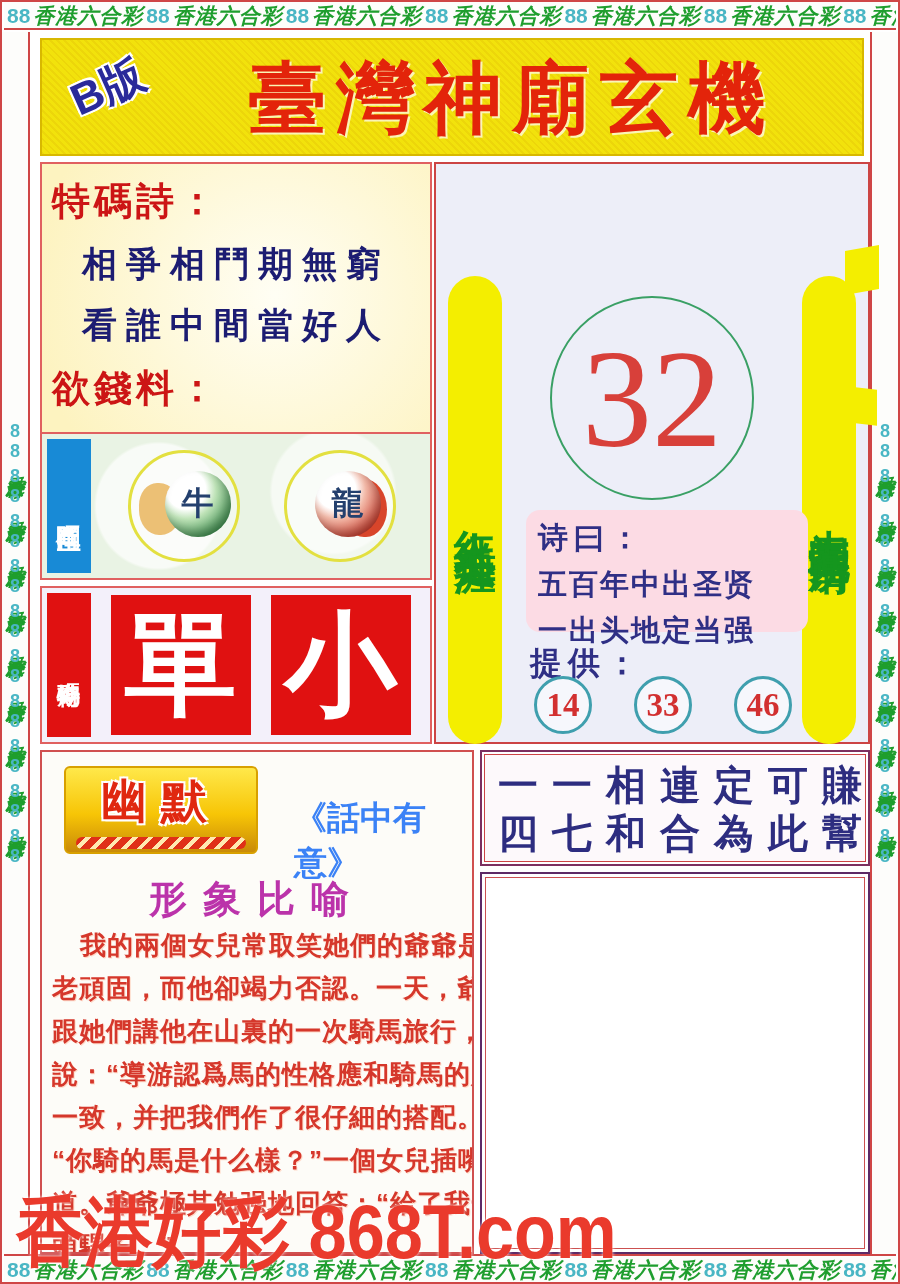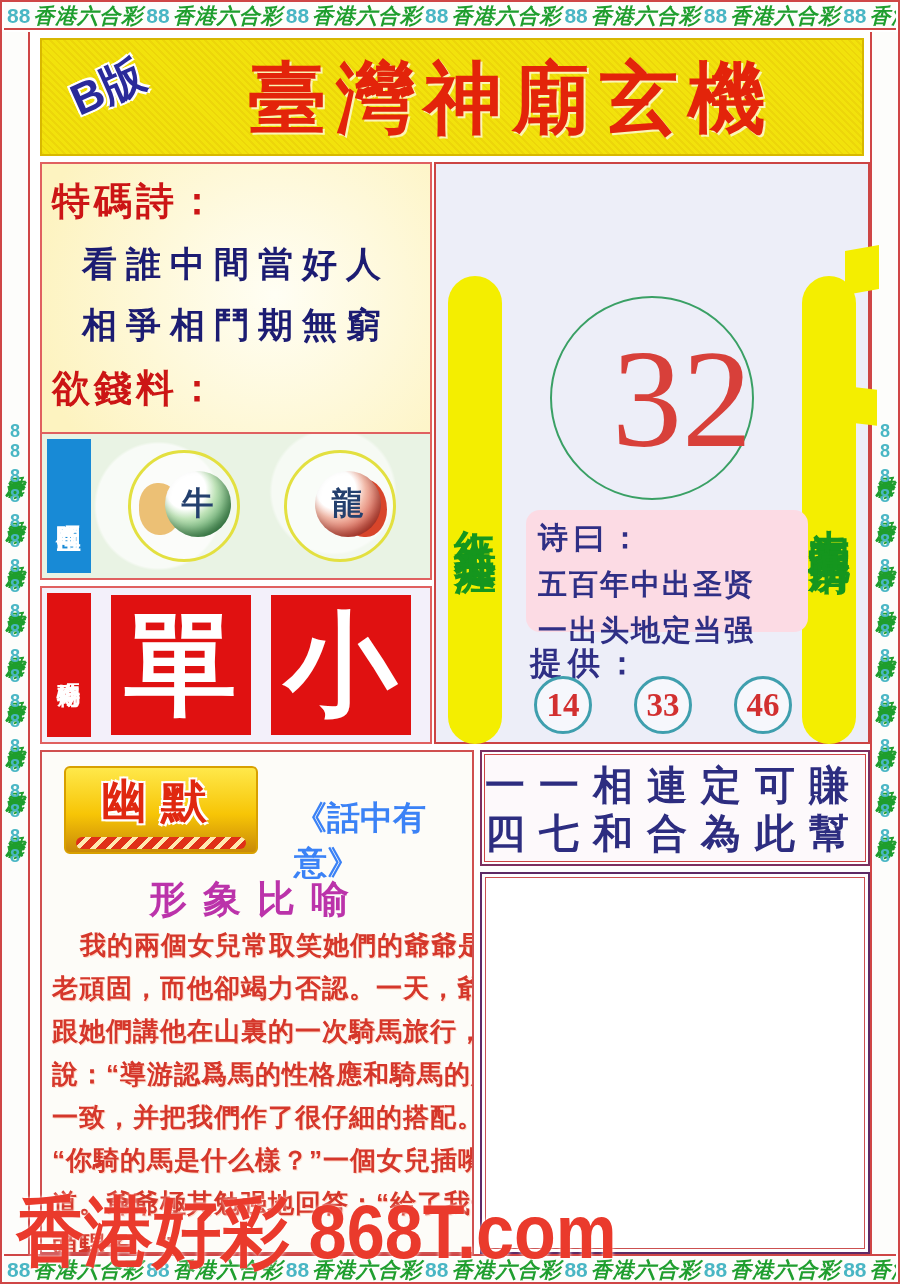--- a/index.html
+++ b/index.html
@@ -92,37 +92,37 @@
                   text-shadow:3px 0 0 #2b2b85,-3px 0 0 #2b2b85,0 3px 0 #2b2b85,0 -3px 0 #2b2b85,
                               2px 2px 0 #2b2b85,-2px -2px 0 #2b2b85,2px -2px 0 #2b2b85,-2px 2px 0 #2b2b85; }
   .ystrip { position:absolute; top:112px; width:54px; height:468px; background:#f4ee00;
             border-radius:27px; display:flex; align-items:center; justify-content:center;
             writing-mode:vertical-rl; text-orientation:upright;
             font-size:42px; font-weight:bold; color:#15961e; line-height:54px; letter-spacing:4px; }
   .ystrip-left { left:12px; }
   .ystrip-right { right:12px; }
   .oracle-circle { position:absolute; left:50%; top:132px; width:204px; height:204px; margin-left:-102px;
                    border:2px solid #3aa065; border-radius:50%;
-                   display:flex; align-items:center; justify-content:flex-end; }
+                   display:flex; align-items:center; justify-content:center; }
   .oracle-number { font-size:140px; color:#d8403a; font-weight:400; }
   .oracle-poem { position:absolute; left:90px; top:346px; width:282px; height:122px;
                  background:#fcdbe4; border-radius:14px; padding:8px 12px; }
   .oracle-poem-heading { font-size:30px; font-weight:bold; color:#2f2f85; letter-spacing:6px; }
   .oracle-poem-line { font-size:29px; font-weight:bold; color:#2f2f85; letter-spacing:2px; margin-top:6px; }
   .provide-label { position:absolute; left:94px; top:478px; font-size:32px; font-weight:bold;
                    color:#2f2f85; letter-spacing:6px; }
   .provide-row { position:absolute; left:98px; top:512px; display:flex; gap:42px; }
   .num-circle { width:58px; height:58px; border:3px solid #3f9fae; border-radius:50%;
                 display:flex; align-items:center; justify-content:center;
                 font-size:33px; font-weight:bold; color:#d23030; background:rgba(255,255,255,.5); }
 
   
   .couplet-box { left:446px; top:718px; width:390px; height:116px; background:#fdf9fb;
                  border:2px solid #7c2f5f; box-shadow:inset 0 0 0 2px #fff, inset 0 0 0 3px #cc4444;
-                 padding:10px 3px; }
+                 padding:10px 16px; }
   .couplet-line { font-size:40px; font-weight:bold; color:#2d2d80; letter-spacing:14px;
                   line-height:48px; white-space:nowrap; }
 
   
   .empty-box { left:446px; top:840px; width:390px; height:382px; background:#fff;
                border:2px solid #5d2a66; box-shadow:inset 0 0 0 3px #fff, inset 0 0 0 4px #cc5050; }
 
   
   .humor-box { left:6px; top:718px; width:434px; height:504px; background:#fdfcf8;
                border:2px solid #d05050; overflow:hidden; }
@@ -165,22 +165,22 @@
 
   <div class="content">
 
     <div class="title-bar">
       <div class="edition">B版</div>
       <div class="main-title serif">臺灣神廟玄機</div>
     </div>
 
     <div class="box poem-box">
       <div class="poem-heading serif">特碼詩：</div>
+      <div class="poem-line serif">相爭相鬥期無窮</div>
       <div class="poem-line serif">看誰中間當好人</div>
-      <div class="poem-line serif">相爭相鬥期無窮</div>
       <div class="money-heading serif">欲錢料：</div>
       <div class="money-line serif">欲錢買狗頭豬腦的動物</div>
     </div>
 
     <div class="box zodiac-box">
       <div class="zodiac-label">旺門生肖</div>
       <div class="zodiac-area">
         <div class="zcircle">
           <div class="critter critter-ox"></div>
           <div class="ball ball-ox">牛</div>

